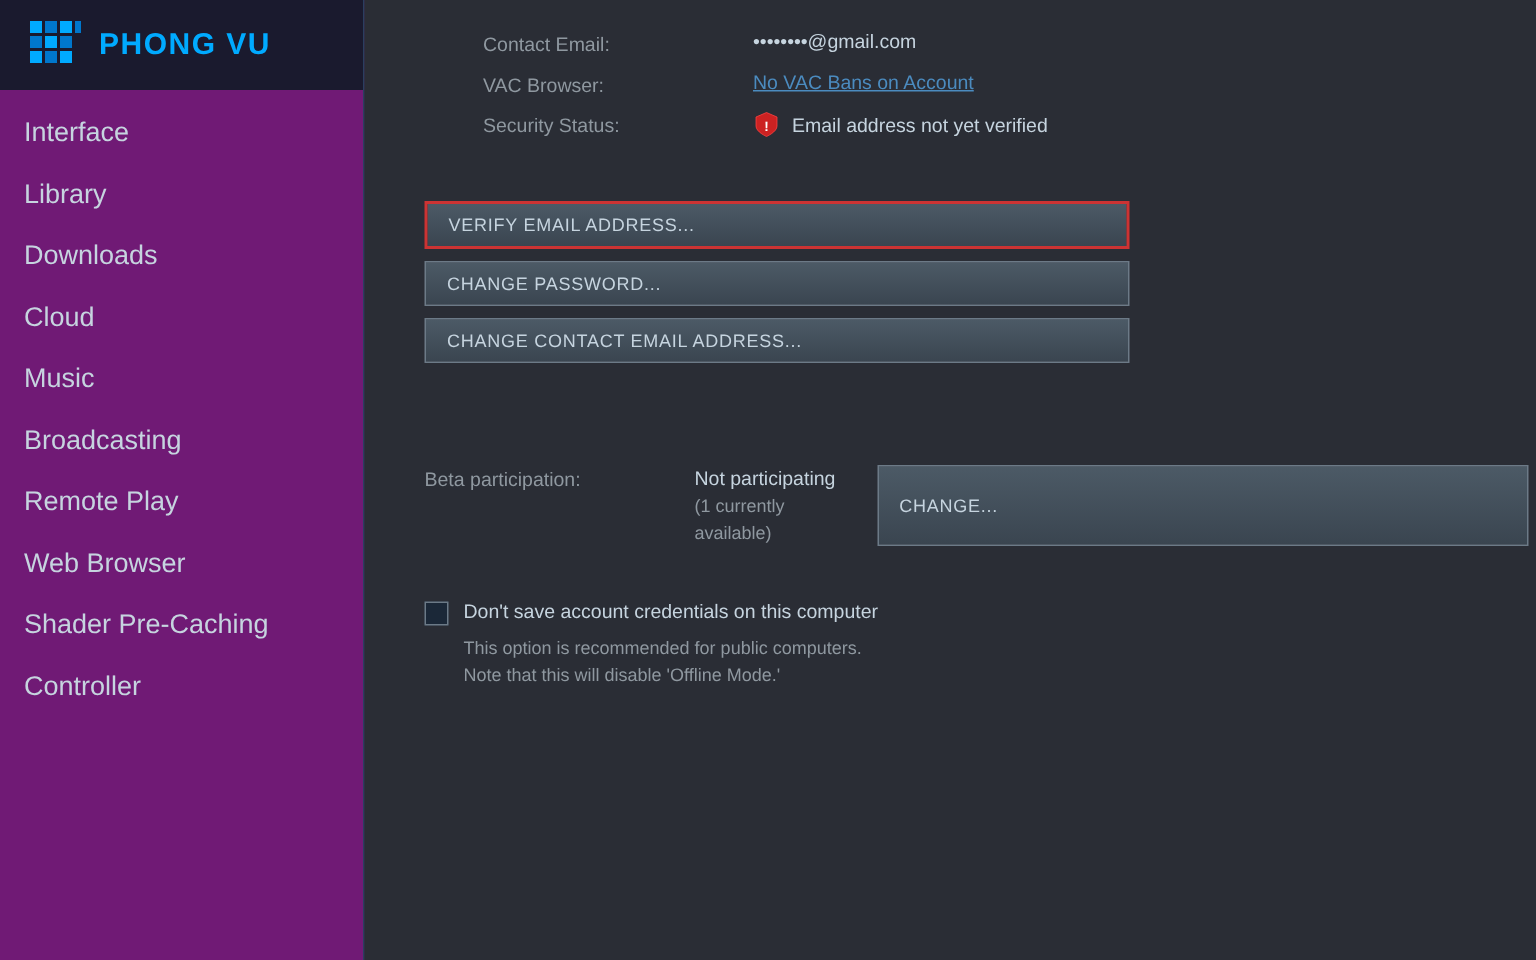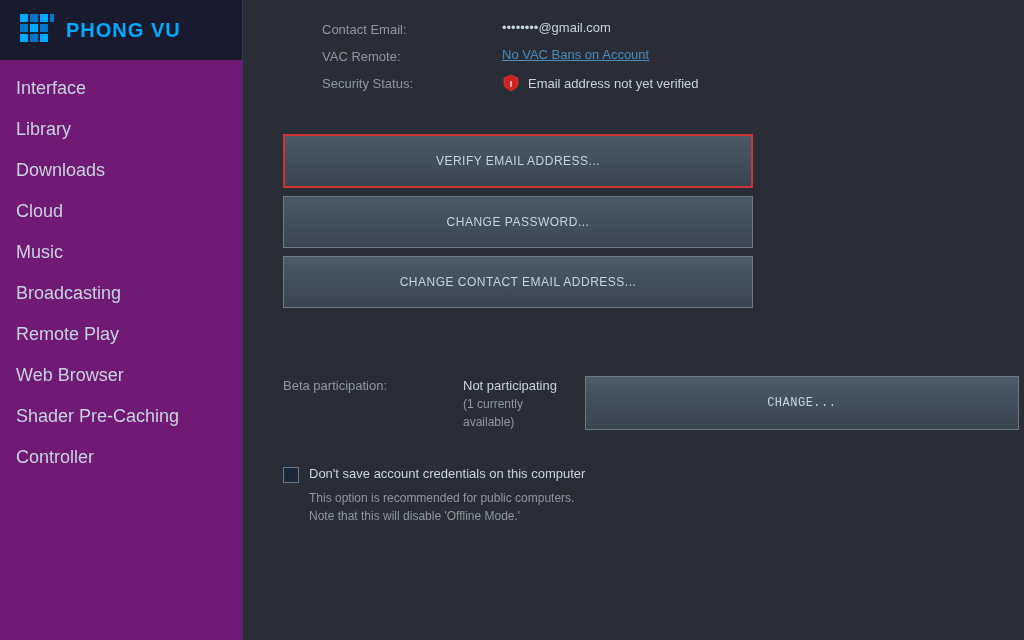--- a/index.html
+++ b/index.html
@@ -119,24 +119,24 @@
     
     .btn-row {
       margin: 8px 0;
       margin-left: 0px;
     }
 
     .steam-btn {
       background: linear-gradient(to bottom, #4c5a66, #3a4550);
       border: 1px solid #6c7a87;
       color: #c6d4df;
-      padding: 18px 14px;
+      padding: 7px 14px;
       font-size: 12px;
       cursor: pointer;
-      text-align: center;
+      text-align: left;
       width: 470px;
       letter-spacing: 0.5px;
       text-transform: uppercase;
     }
 
     .steam-btn.highlight {
       border: 2px solid #cc3333;
       background: linear-gradient(to bottom, #4c5a66, #3a4550);
     }
 
@@ -262,21 +262,21 @@
 
 <div class="main-content">
   <div class="content-area">
 
     <div class="field-row">
       <span class="field-label">Contact Email:</span>
       <span class="field-value">••••••••@gmail.com</span>
     </div>
 
     <div class="field-row">
-      <span class="field-label">VAC Remote:</span>
+      <span class="field-label">VAC Browser:</span>
       <a class="vac-link" href="#">No VAC Bans on Account</a>
     </div>
 
     <div class="field-row">
       <span class="field-label">Security Status:</span>
       <div class="security-status">
         <svg class="shield-icon" viewBox="0 0 18 18" xmlns="http://www.w3.org/2000/svg">
           <path d="M9 1 L16 4 L16 10 C16 14 9 17 9 17 C9 17 2 14 2 10 L2 4 Z" fill="#cc2222" stroke="#ff4444" stroke-width="0.5"></path>
           <text x="9" y="13" text-anchor="middle" font-size="9" fill="white" font-weight="bold">!</text>
         </svg>
@@ -300,21 +300,21 @@
 
     <div class="divider-space" style="height:60px;"></div>
 
     <div class="beta-row">
       <span class="beta-label">Beta participation:</span>
       <div class="beta-values">
         <div>
           <span class="beta-text">Not participating</span><br>
           <span class="beta-sub">(1 currently available)</span>
         </div>
-        <button class="steam-btn" style="width:470px;font-family:Liberation Mono, monospace;">CHANGE...</button>
+        <button class="steam-btn" style="width:470px;">CHANGE...</button>
       </div>
     </div>
 
     <div class="checkbox-row">
       <div class="checkbox-box"></div>
       <span class="checkbox-text">Don't save account credentials on this computer</span>
     </div>
     <div class="checkbox-note">
       <span>This option is recommended for public computers.</span><br>
       <span>Note that this will disable 'Offline Mode.'</span>

